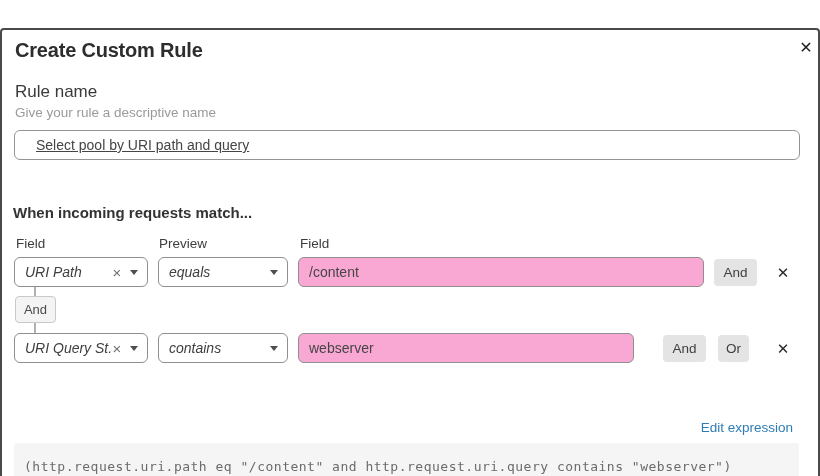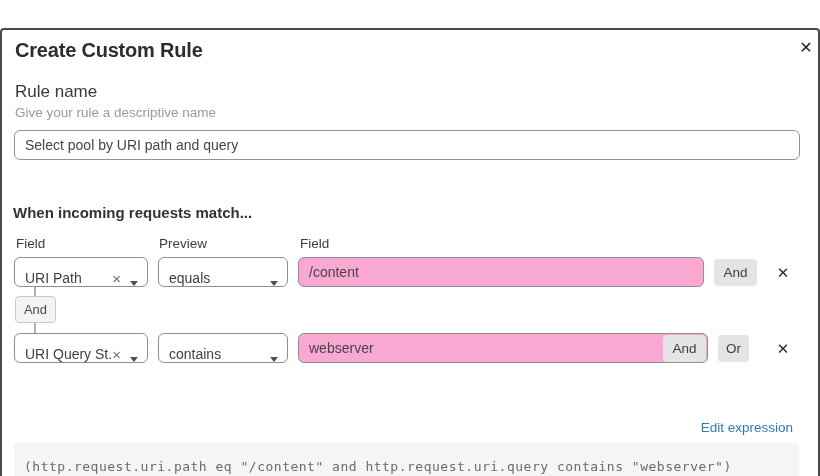--- a/index.html
+++ b/index.html
@@ -29,38 +29,39 @@
     display:flex; align-items:center; justify-content:center;
     font-size:16px; font-weight:700; color:#1f1f1f;
     cursor:pointer;
   }
 
   .rule-name-label { left:13px; top:52px; font-size:17px; color:#3a3a3a; }
   .rule-name-hint  { left:13px; top:75px; font-size:13.5px; color:#9a9a9a; }
   .name-input {
     left:12px; top:100px; width:786px; height:30px;
     border:1px solid #949494; border-radius:6px;
-    font-size:14px; color:#454545; padding:0 10px;
+    font-size:14px; color:#454545; padding:0 21px;
     font-family:"Liberation Sans","DejaVu Sans",sans-serif;
-    background:#fff; outline:none;
+    background:#fff; outline:none;text-decoration:underline;
   }
 
   .match-heading { left:11px; top:174px; font-size:15px; font-weight:700; color:#333; }
   .col-label { top:206px; font-size:13.5px; color:#3d3d3d; }
   .col-field    { left:14px; }
   .col-operator { left:157px; }
   .col-value    { left:298px; }
 
   .select-box {
     height:30px;
     border:1px solid #8f8f8f; border-radius:6px;
     background:#fff;
-    display:flex; align-items:flex-end;
+    display:flex; align-items:center;
     padding:0 9px 0 10px;
     cursor:pointer;
+    font-style:italic;
   }
   .select-box .sel-text { flex:1; font-size:14px; color:#3f3f3f; white-space:nowrap; overflow:hidden; }
   .clear-x { font-size:15px; color:#6f6f6f; margin-right:9px; line-height:1; cursor:pointer; }
   .caret {
     width:0; height:0;
     border-left:4.5px solid transparent;
     border-right:4.5px solid transparent;
     border-top:5.5px solid #4f4f4f;
   }
 
@@ -70,21 +71,21 @@
     font-size:14px; color:#454545; padding:0 10px;
     font-family:"Liberation Sans","DejaVu Sans",sans-serif;
     background:#f9a8d4; outline:none;
   }
 
   .row1 { top:227px; }
   .row2 { top:303px; }
   .sel-field { left:12px; width:134px; }
   .sel-op    { left:156px; width:130px; }
   .val1 { left:296px; width:406px; }
-  .val2 { left:296px; width:410px; }
+  .val2 { left:296px; width:336px; }
 
   .gray-btn {
     height:27px;
     background:#e4e4e4; border:none; border-radius:4px;
     font-size:13.5px; color:#3f3f3f;
     font-family:"Liberation Sans","DejaVu Sans",sans-serif;
     display:flex; align-items:center; justify-content:center;
     cursor:pointer;
   }
   .btn-and-1 { left:712px; top:229px; width:43px; }

